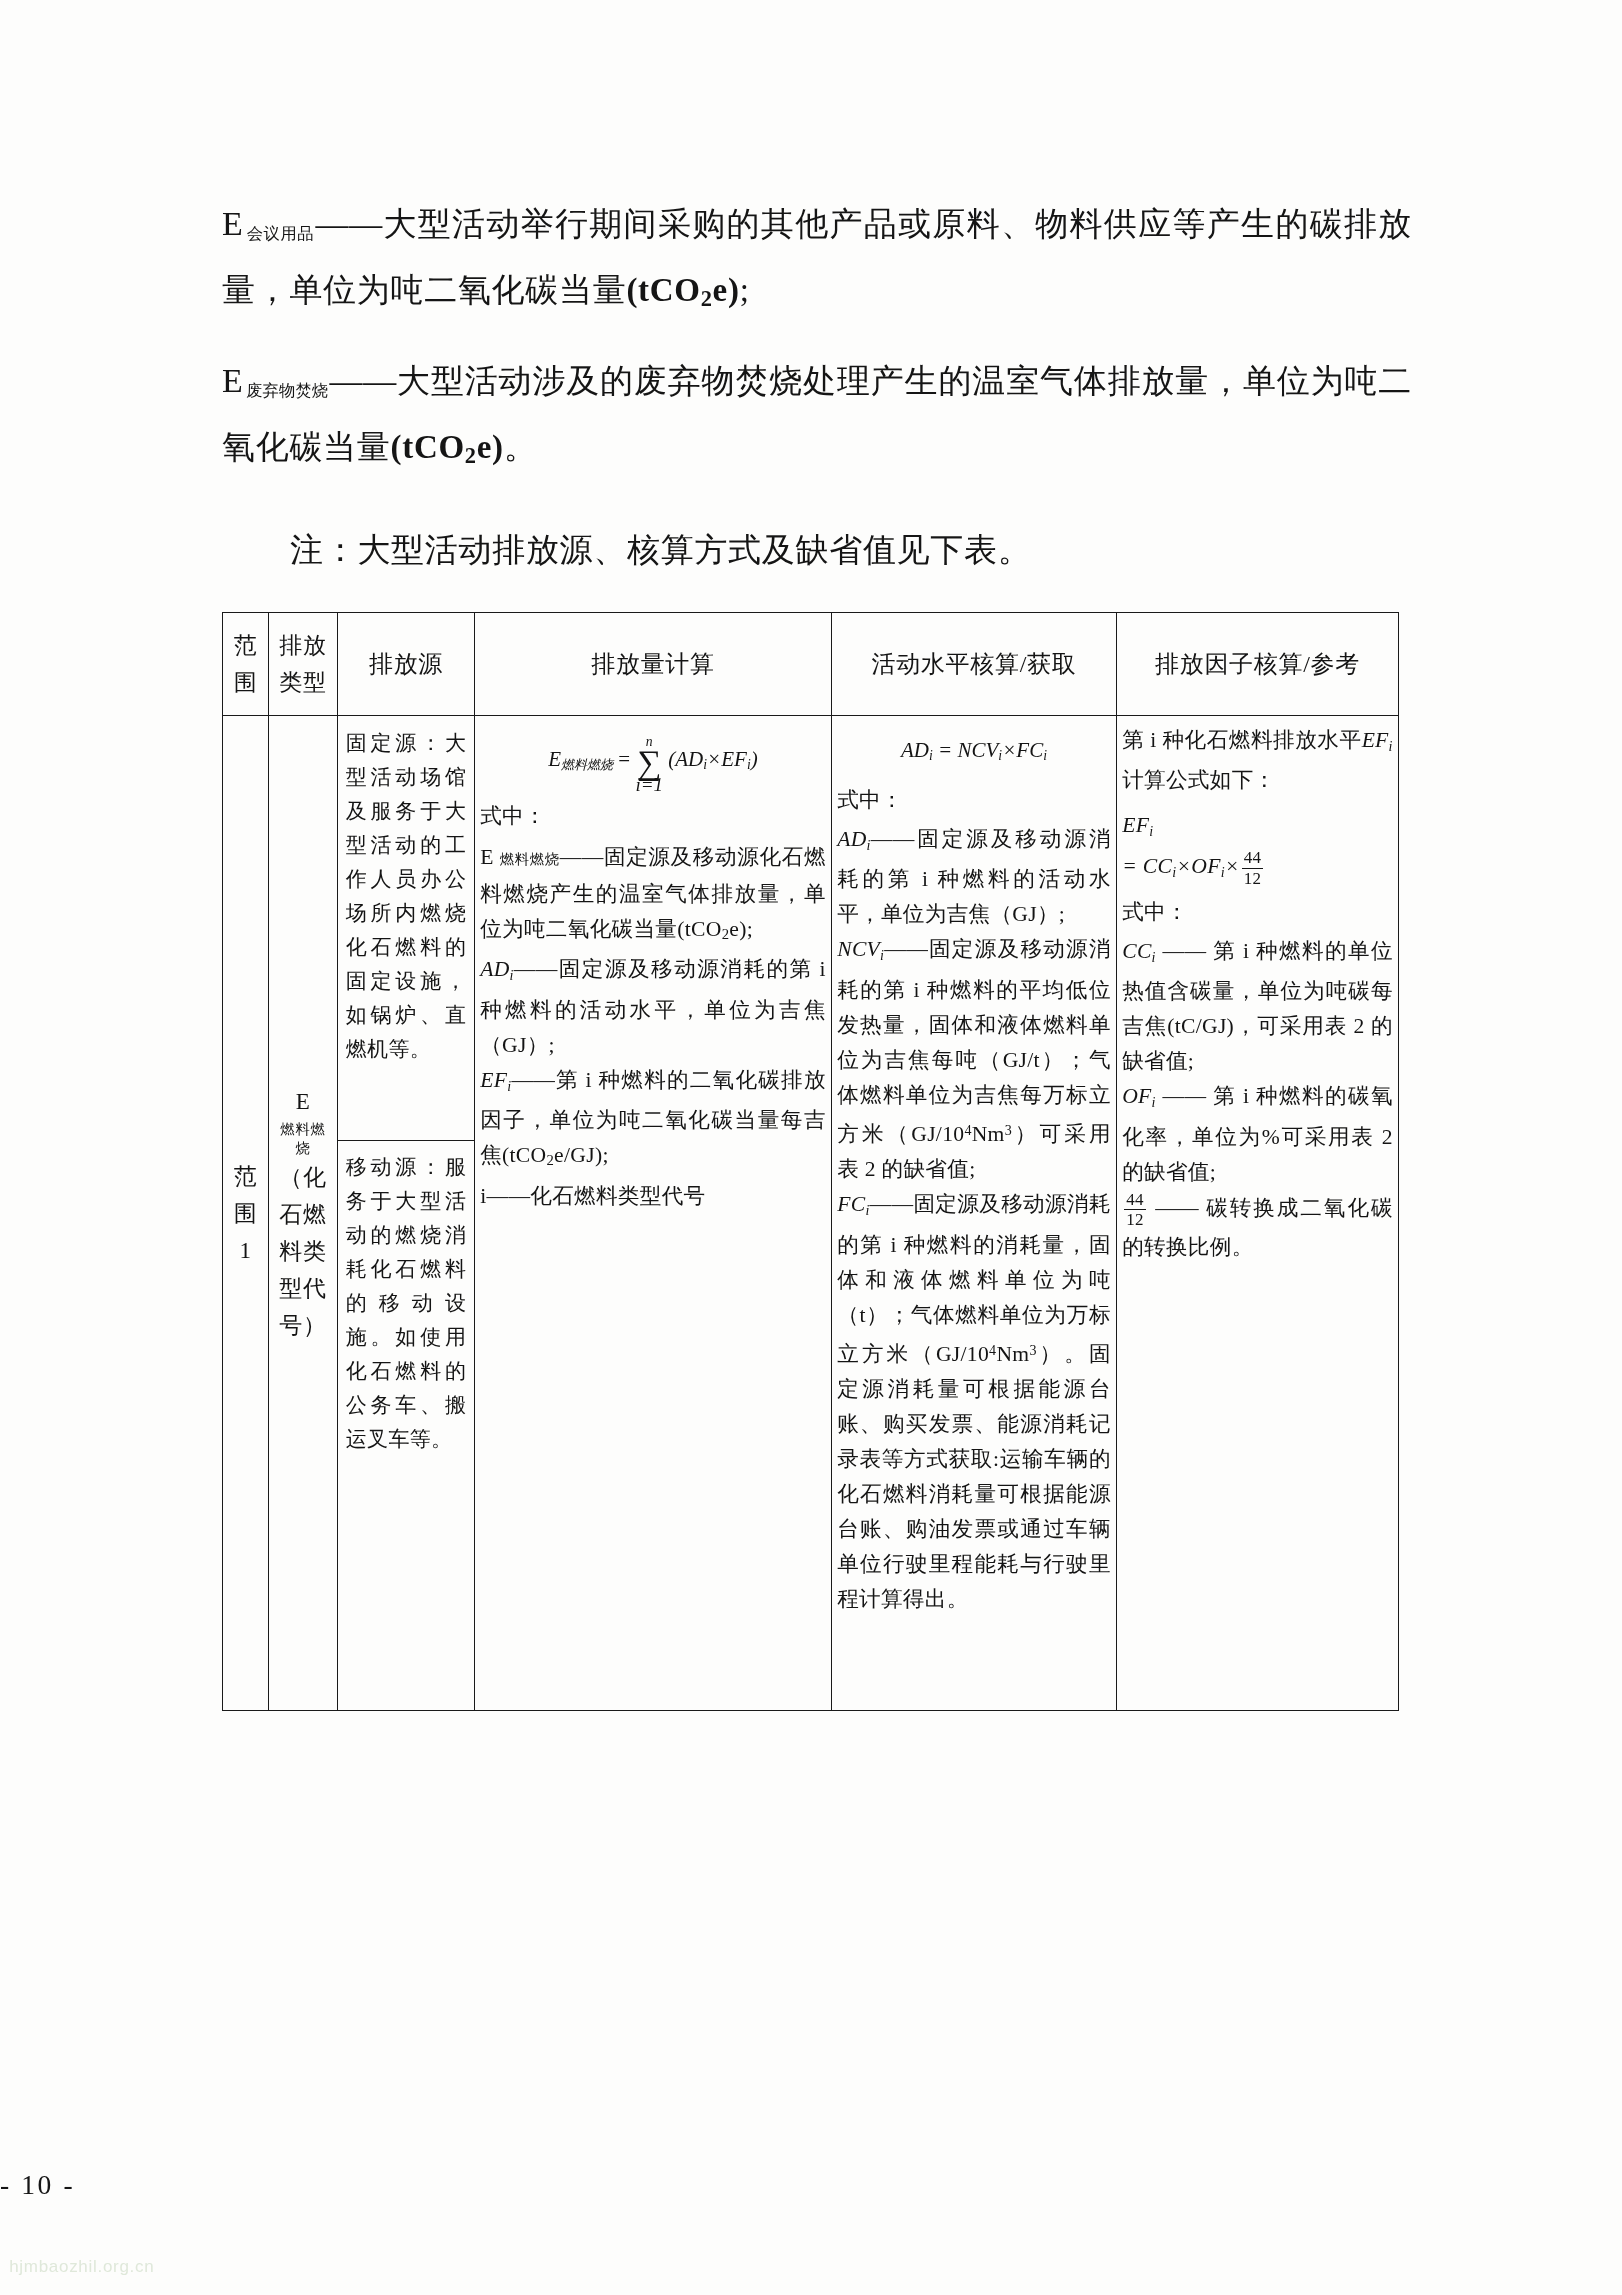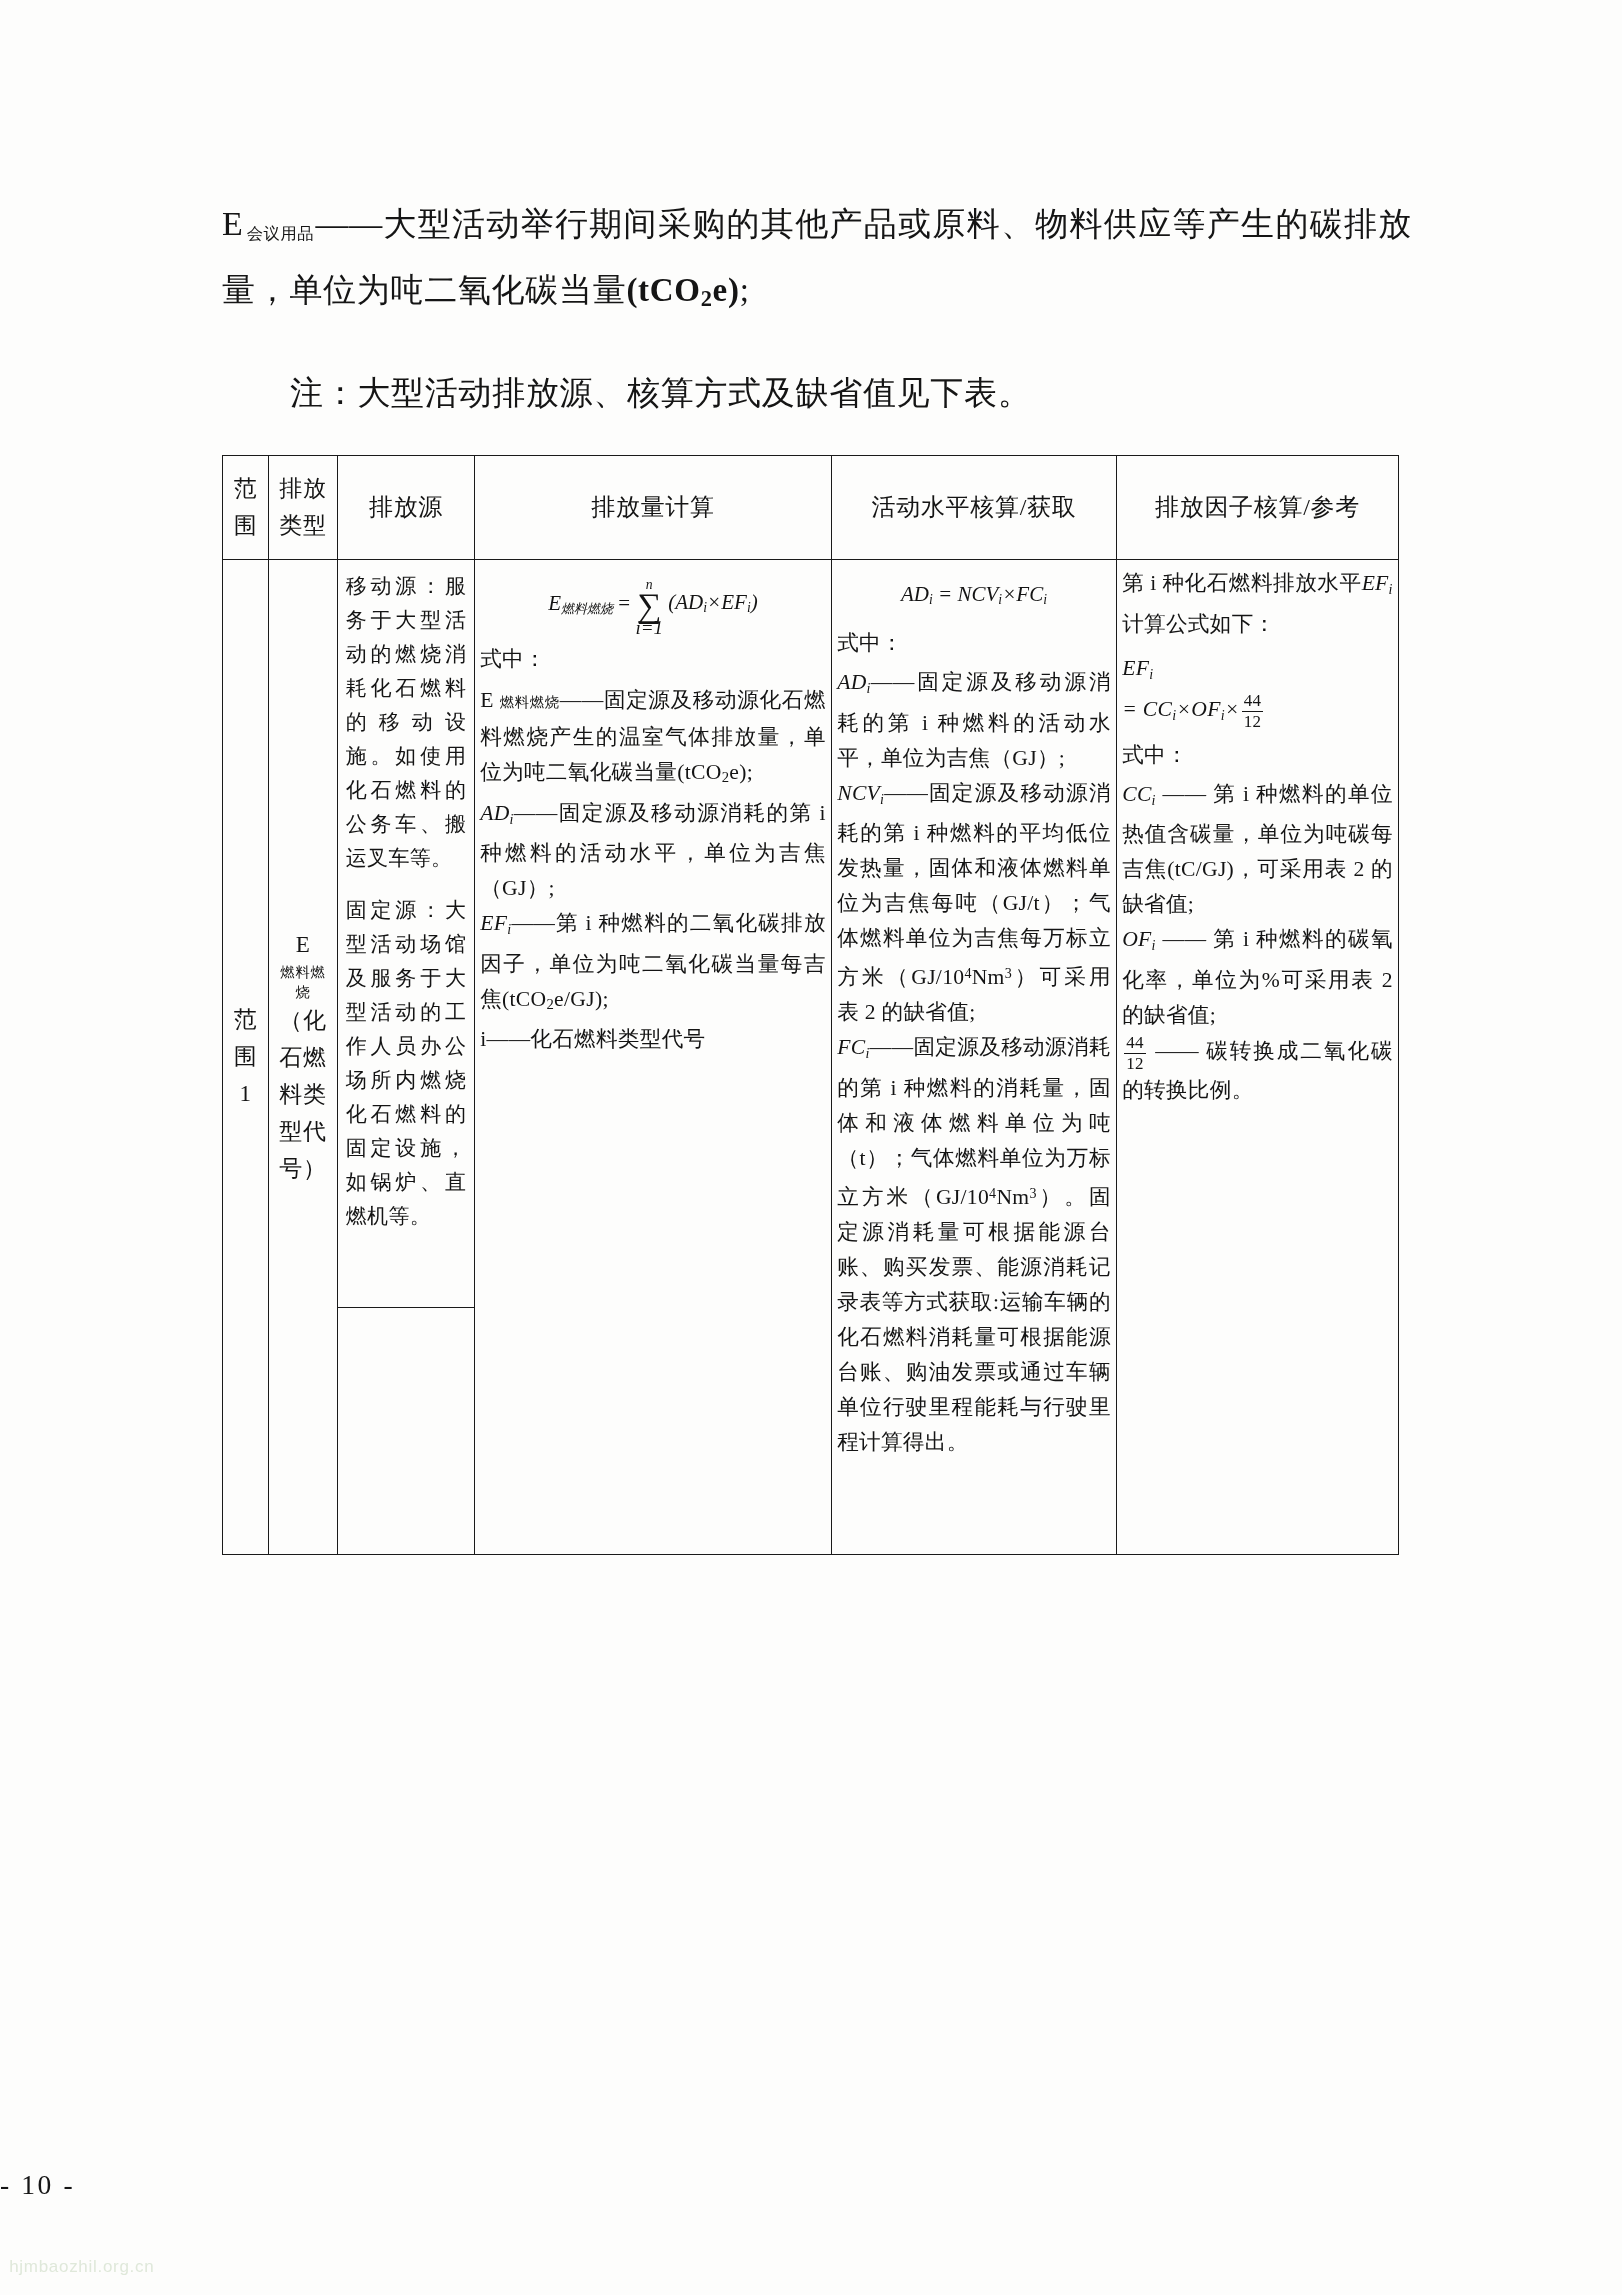--- a/index.html
+++ b/index.html
@@ -184,20 +184,23 @@
 </head>
 <body>
 
 <div class="page">
   <div class="content">
 
     <p class="para">
       <span class="sym">E</span><span class="sub">会议用品</span><span>——大型活动举行期间采购的其他产品或原料、物料供应等产生的碳排放量，单位为吨二氧化碳当量</span><span class="bold">(tCO<sub class="num">2</sub>e)</span><span>;</span>
     </p>
 
+    <p class="para">
+      <span class="sym">E</span><span class="sub">废弃物焚烧</span><span>——大型活动涉及的废弃物焚烧处理产生的温室气体排放量，单位为吨二氧化碳当量</span><span class="bold">(tCO<sub class="num">2</sub>e)</span><span>。</span>
+    </p>
 
     <p class="para note">注：大型活动排放源、核算方式及缺省值见下表。</p>
 
 
     <table class="main">
       <colgroup>
         <col class="c1">
           <col class="c2">
           <col class="c3">
           <col class="c4">
@@ -234,27 +237,27 @@
                 <span class="vert-sub">燃料燃烧</span>
                 <span>（化石燃料类型代号）</span>
               </div>
             </div>
           </td>
 
           <td style="padding:0;">
             <table style="border-collapse:collapse;width:100%;table-layout:fixed;">
               <tbody>
                   <tr>
-                <td style="border:none;padding:9.2px 7.8px;vertical-align:middle;">
-                  <div class="cell narrow">移动源：服务于大型活动的燃烧消耗化石燃料的移动设施。如使用化石燃料的公务车、搬运叉车等。</div>
+                <td style="border:none;border-bottom:1.3px solid #1a1a1a;padding:9.2px 7.8px;height:405px;vertical-align:top;">
+                  <div class="cell narrow">固定源：大型活动场馆及服务于大型活动的工作人员办公场所内燃烧化石燃料的固定设施，如锅炉、直燃机等。</div>
                 </td>
               </tr>
               <tr>
-                <td style="border:none;border-bottom:1.3px solid #1a1a1a;padding:9.2px 7.8px;height:405px;vertical-align:top;">
-                  <div class="cell narrow">固定源：大型活动场馆及服务于大型活动的工作人员办公场所内燃烧化石燃料的固定设施，如锅炉、直燃机等。</div>
+                <td style="border:none;padding:9.2px 7.8px;vertical-align:middle;">
+                  <div class="cell narrow">移动源：服务于大型活动的燃烧消耗化石燃料的移动设施。如使用化石燃料的公务车、搬运叉车等。</div>
                 </td>
               </tr>
             </tbody>
               </table>
           </td>
 
           <td class="vcenter">
             <div>
               <div class="formula">
                 <span class="it">E</span><span style="font-size:13px;vertical-align:-3.3px;">燃料燃烧</span>

